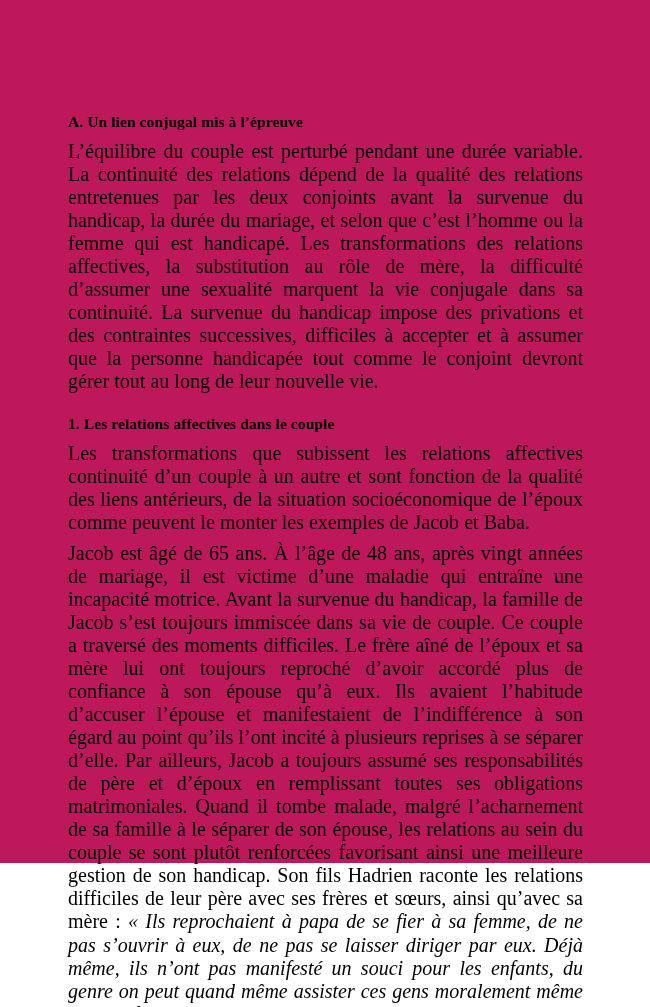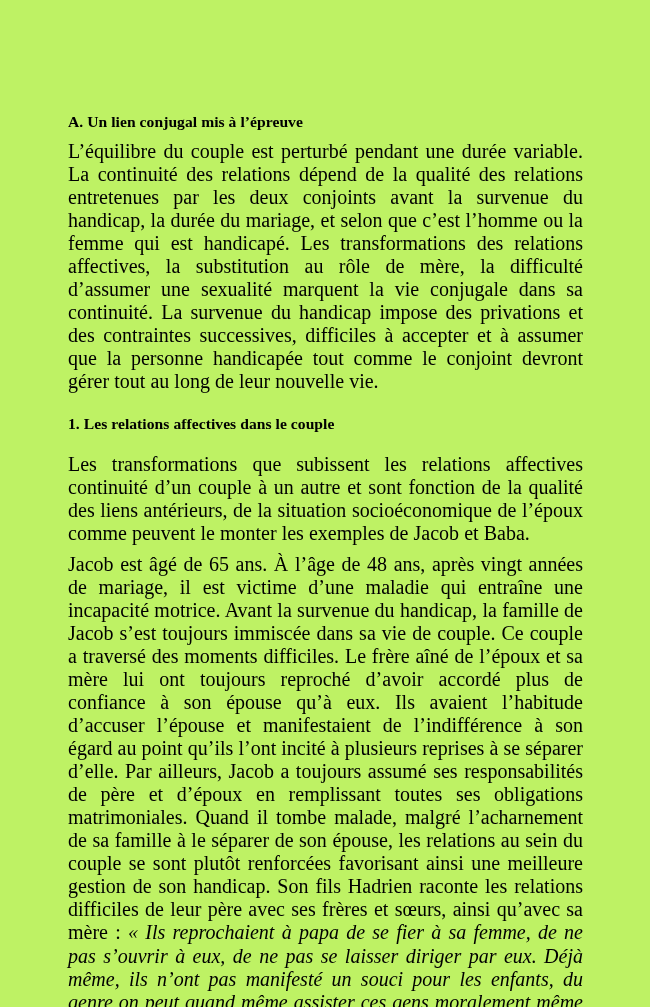--- a/index.html
+++ b/index.html
@@ -16,22 +16,22 @@
     font-family: "Liberation Serif", "DejaVu Serif", serif;
     color: #000000;
     -webkit-font-smoothing: antialiased;
   }
 
   .page {
     position: absolute;
     left: 0;
     top: 0;
     width: 650px;
-    height: 1007px;
-    background: #bef264;
+    height: 863px;
+    background: #be185d;
   }
 
   .content {
     position: absolute;
     left: 68px;
     top: 110px;
     width: 515px;
   }
 
   h2.section-heading {
@@ -40,21 +40,21 @@
     line-height: 23px;
     margin: 0 0 7px 0;
     letter-spacing: 0.05px;
     text-align: left;
   }
 
   h3.sub-heading {
     font-size: 15.6px;
     font-weight: bold;
     line-height: 23px;
-    margin: 18px 0 18px 0;
+    margin: 18px 0 7px 0;
     letter-spacing: 0.05px;
     text-align: left;
   }
 
   p.body-text {
     font-size: 20px;
     line-height: 23.05px;
     margin: 0 0 0 0;
     text-align: justify;
     text-justify: inter-word;

